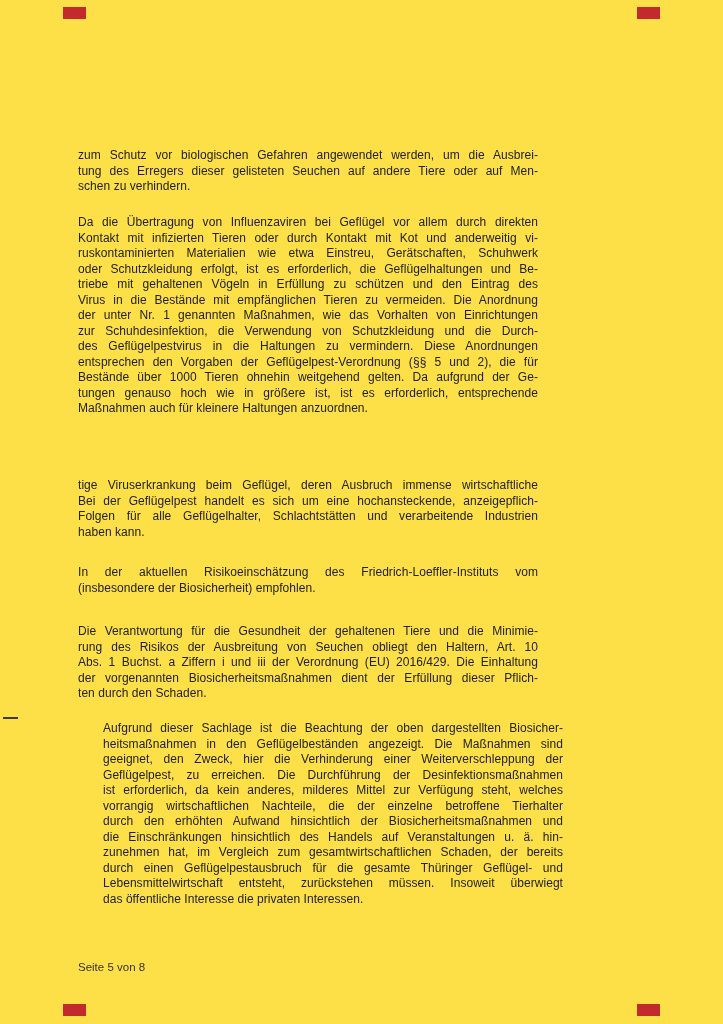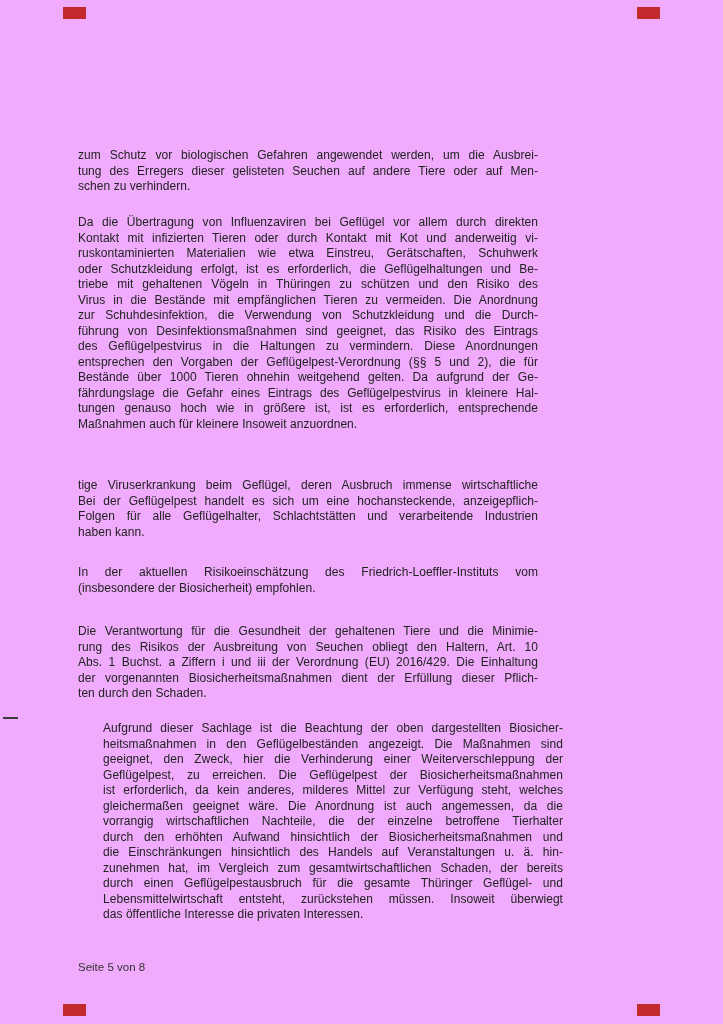--- a/index.html
+++ b/index.html
@@ -52,50 +52,49 @@
   .redaction.br { left: 637px; top: 1004px; }
   .fold {
     position: absolute;
     left: 3px; top: 717px;
     width: 15px; height: 2px;
   }
 </style>
 </head>
 <body>
 
-<div class="page" style="background: #f0abfc;">
+<div class="page" style="background: #fde047;">
 
   <div class="redaction tl" style="background: rgb(194, 42, 46);"></div>
   <div class="redaction tr" style="background: rgb(194, 42, 46);"></div>
   <div class="redaction bl" style="background: rgb(194, 42, 46);"></div>
   <div class="redaction br" style="background: rgb(194, 42, 46);"></div>
 
   <div class="fold" style="background: rgb(60, 60, 60);"></div>
 
   <main class="body" style="color: rgb(34, 34, 34);">
     <div class="para p0">
         <div class="line">zum Schutz vor biologischen Gefahren angewendet werden, um die Ausbrei-</div>
         <div class="line">tung des Erregers dieser gelisteten Seuchen auf andere Tiere oder auf Men-</div>
         <div class="line last">schen zu verhindern.</div>
       </div>
     <div class="para p1">
         <div class="line">Da die Übertragung von Influenzaviren bei Geflügel vor allem durch direkten</div>
         <div class="line">Kontakt mit infizierten Tieren oder durch Kontakt mit Kot und anderweitig vi-</div>
         <div class="line">ruskontaminierten Materialien wie etwa Einstreu, Gerätschaften, Schuhwerk</div>
         <div class="line">oder Schutzkleidung erfolgt, ist es erforderlich, die Geflügelhaltungen und Be-</div>
-        <div class="line">triebe mit gehaltenen Vögeln in Thüringen zu schützen und den Risiko des</div>
+        <div class="line">triebe mit gehaltenen Vögeln in Erfüllung zu schützen und den Eintrag des</div>
         <div class="line">Virus in die Bestände mit empfänglichen Tieren zu vermeiden. Die Anordnung</div>
+        <div class="line">der unter Nr. 1 genannten Maßnahmen, wie das Vorhalten von Einrichtungen</div>
         <div class="line">zur Schuhdesinfektion, die Verwendung von Schutzkleidung und die Durch-</div>
-        <div class="line">führung von Desinfektionsmaßnahmen sind geeignet, das Risiko des Eintrags</div>
         <div class="line">des Geflügelpestvirus in die Haltungen zu vermindern. Diese Anordnungen</div>
         <div class="line">entsprechen den Vorgaben der Geflügelpest-Verordnung (§§ 5 und 2), die für</div>
         <div class="line">Bestände über 1000 Tieren ohnehin weitgehend gelten. Da aufgrund der Ge-</div>
-        <div class="line">fährdungslage die Gefahr eines Eintrags des Geflügelpestvirus in kleinere Hal-</div>
         <div class="line">tungen genauso hoch wie in größere ist, ist es erforderlich, entsprechende</div>
-        <div class="line last">Maßnahmen auch für kleinere Insoweit anzuordnen.</div>
+        <div class="line last">Maßnahmen auch für kleinere Haltungen anzuordnen.</div>
       </div>
     <div class="para p2">
         <div class="line">tige Viruserkrankung beim Geflügel, deren Ausbruch immense wirtschaftliche</div>
         <div class="line">Bei der Geflügelpest handelt es sich um eine hochansteckende, anzeigepflich-</div>
         <div class="line">Folgen für alle Geflügelhalter, Schlachtstätten und verarbeitende Industrien</div>
         <div class="line last">haben kann.</div>
       </div>
     <div class="para p3">
         <div class="line">In der aktuellen Risikoeinschätzung des Friedrich-Loeffler-Instituts vom</div>
         <div class="line last">(insbesondere der Biosicherheit) empfohlen.</div>
@@ -104,23 +103,22 @@
         <div class="line">Die Verantwortung für die Gesundheit der gehaltenen Tiere und die Minimie-</div>
         <div class="line">rung des Risikos der Ausbreitung von Seuchen obliegt den Haltern, Art. 10</div>
         <div class="line">Abs. 1 Buchst. a Ziffern i und iii der Verordnung (EU) 2016/429. Die Einhaltung</div>
         <div class="line">der vorgenannten Biosicherheitsmaßnahmen dient der Erfüllung dieser Pflich-</div>
         <div class="line last">ten durch den Schaden.</div>
       </div>
     <div class="para p5">
         <div class="line">Aufgrund dieser Sachlage ist die Beachtung der oben dargestellten Biosicher-</div>
         <div class="line">heitsmaßnahmen in den Geflügelbeständen angezeigt. Die Maßnahmen sind</div>
         <div class="line">geeignet, den Zweck, hier die Verhinderung einer Weiterverschleppung der</div>
-        <div class="line">Geflügelpest, zu erreichen. Die Geflügelpest der Biosicherheitsmaßnahmen</div>
+        <div class="line">Geflügelpest, zu erreichen. Die Durchführung der Desinfektionsmaßnahmen</div>
         <div class="line">ist erforderlich, da kein anderes, milderes Mittel zur Verfügung steht, welches</div>
-        <div class="line">gleichermaßen geeignet wäre. Die Anordnung ist auch angemessen, da die</div>
         <div class="line">vorrangig wirtschaftlichen Nachteile, die der einzelne betroffene Tierhalter</div>
         <div class="line">durch den erhöhten Aufwand hinsichtlich der Biosicherheitsmaßnahmen und</div>
         <div class="line">die Einschränkungen hinsichtlich des Handels auf Veranstaltungen u. ä. hin-</div>
         <div class="line">zunehmen hat, im Vergleich zum gesamtwirtschaftlichen Schaden, der bereits</div>
         <div class="line">durch einen Geflügelpestausbruch für die gesamte Thüringer Geflügel- und</div>
         <div class="line">Lebensmittelwirtschaft entsteht, zurückstehen müssen. Insoweit überwiegt</div>
         <div class="line last">das öffentliche Interesse die privaten Interessen.</div>
       </div>
   </main>
 

